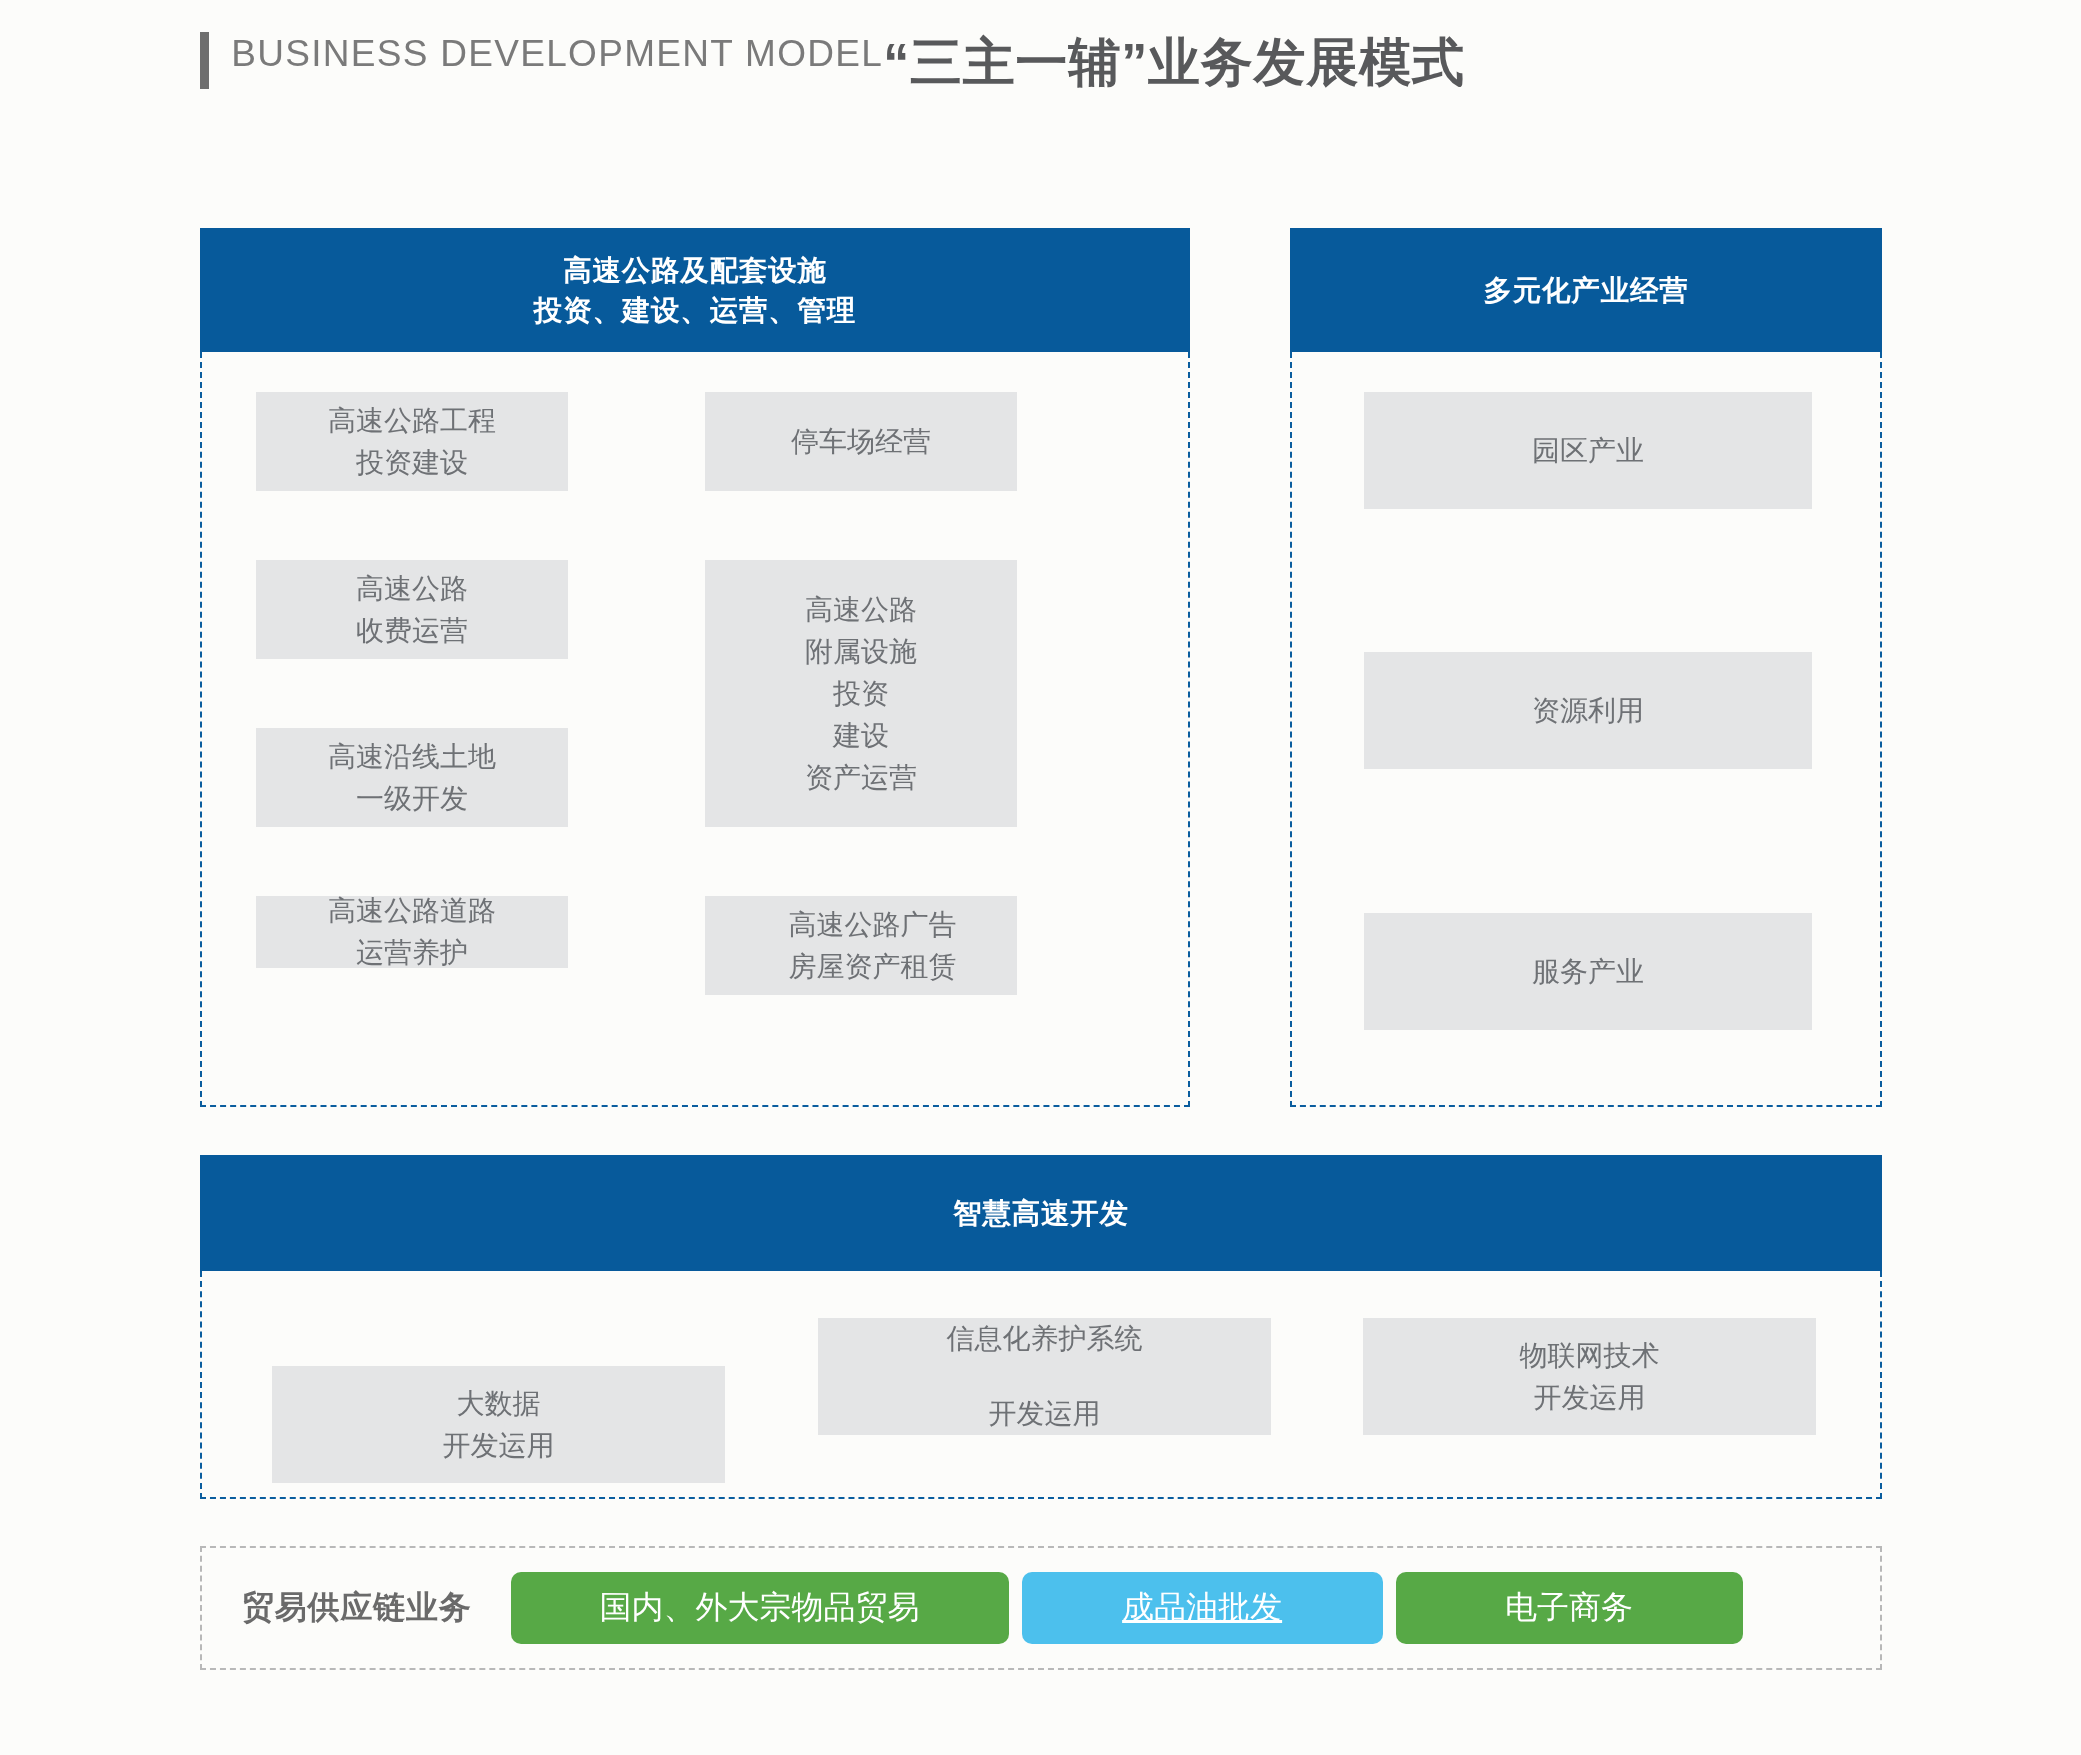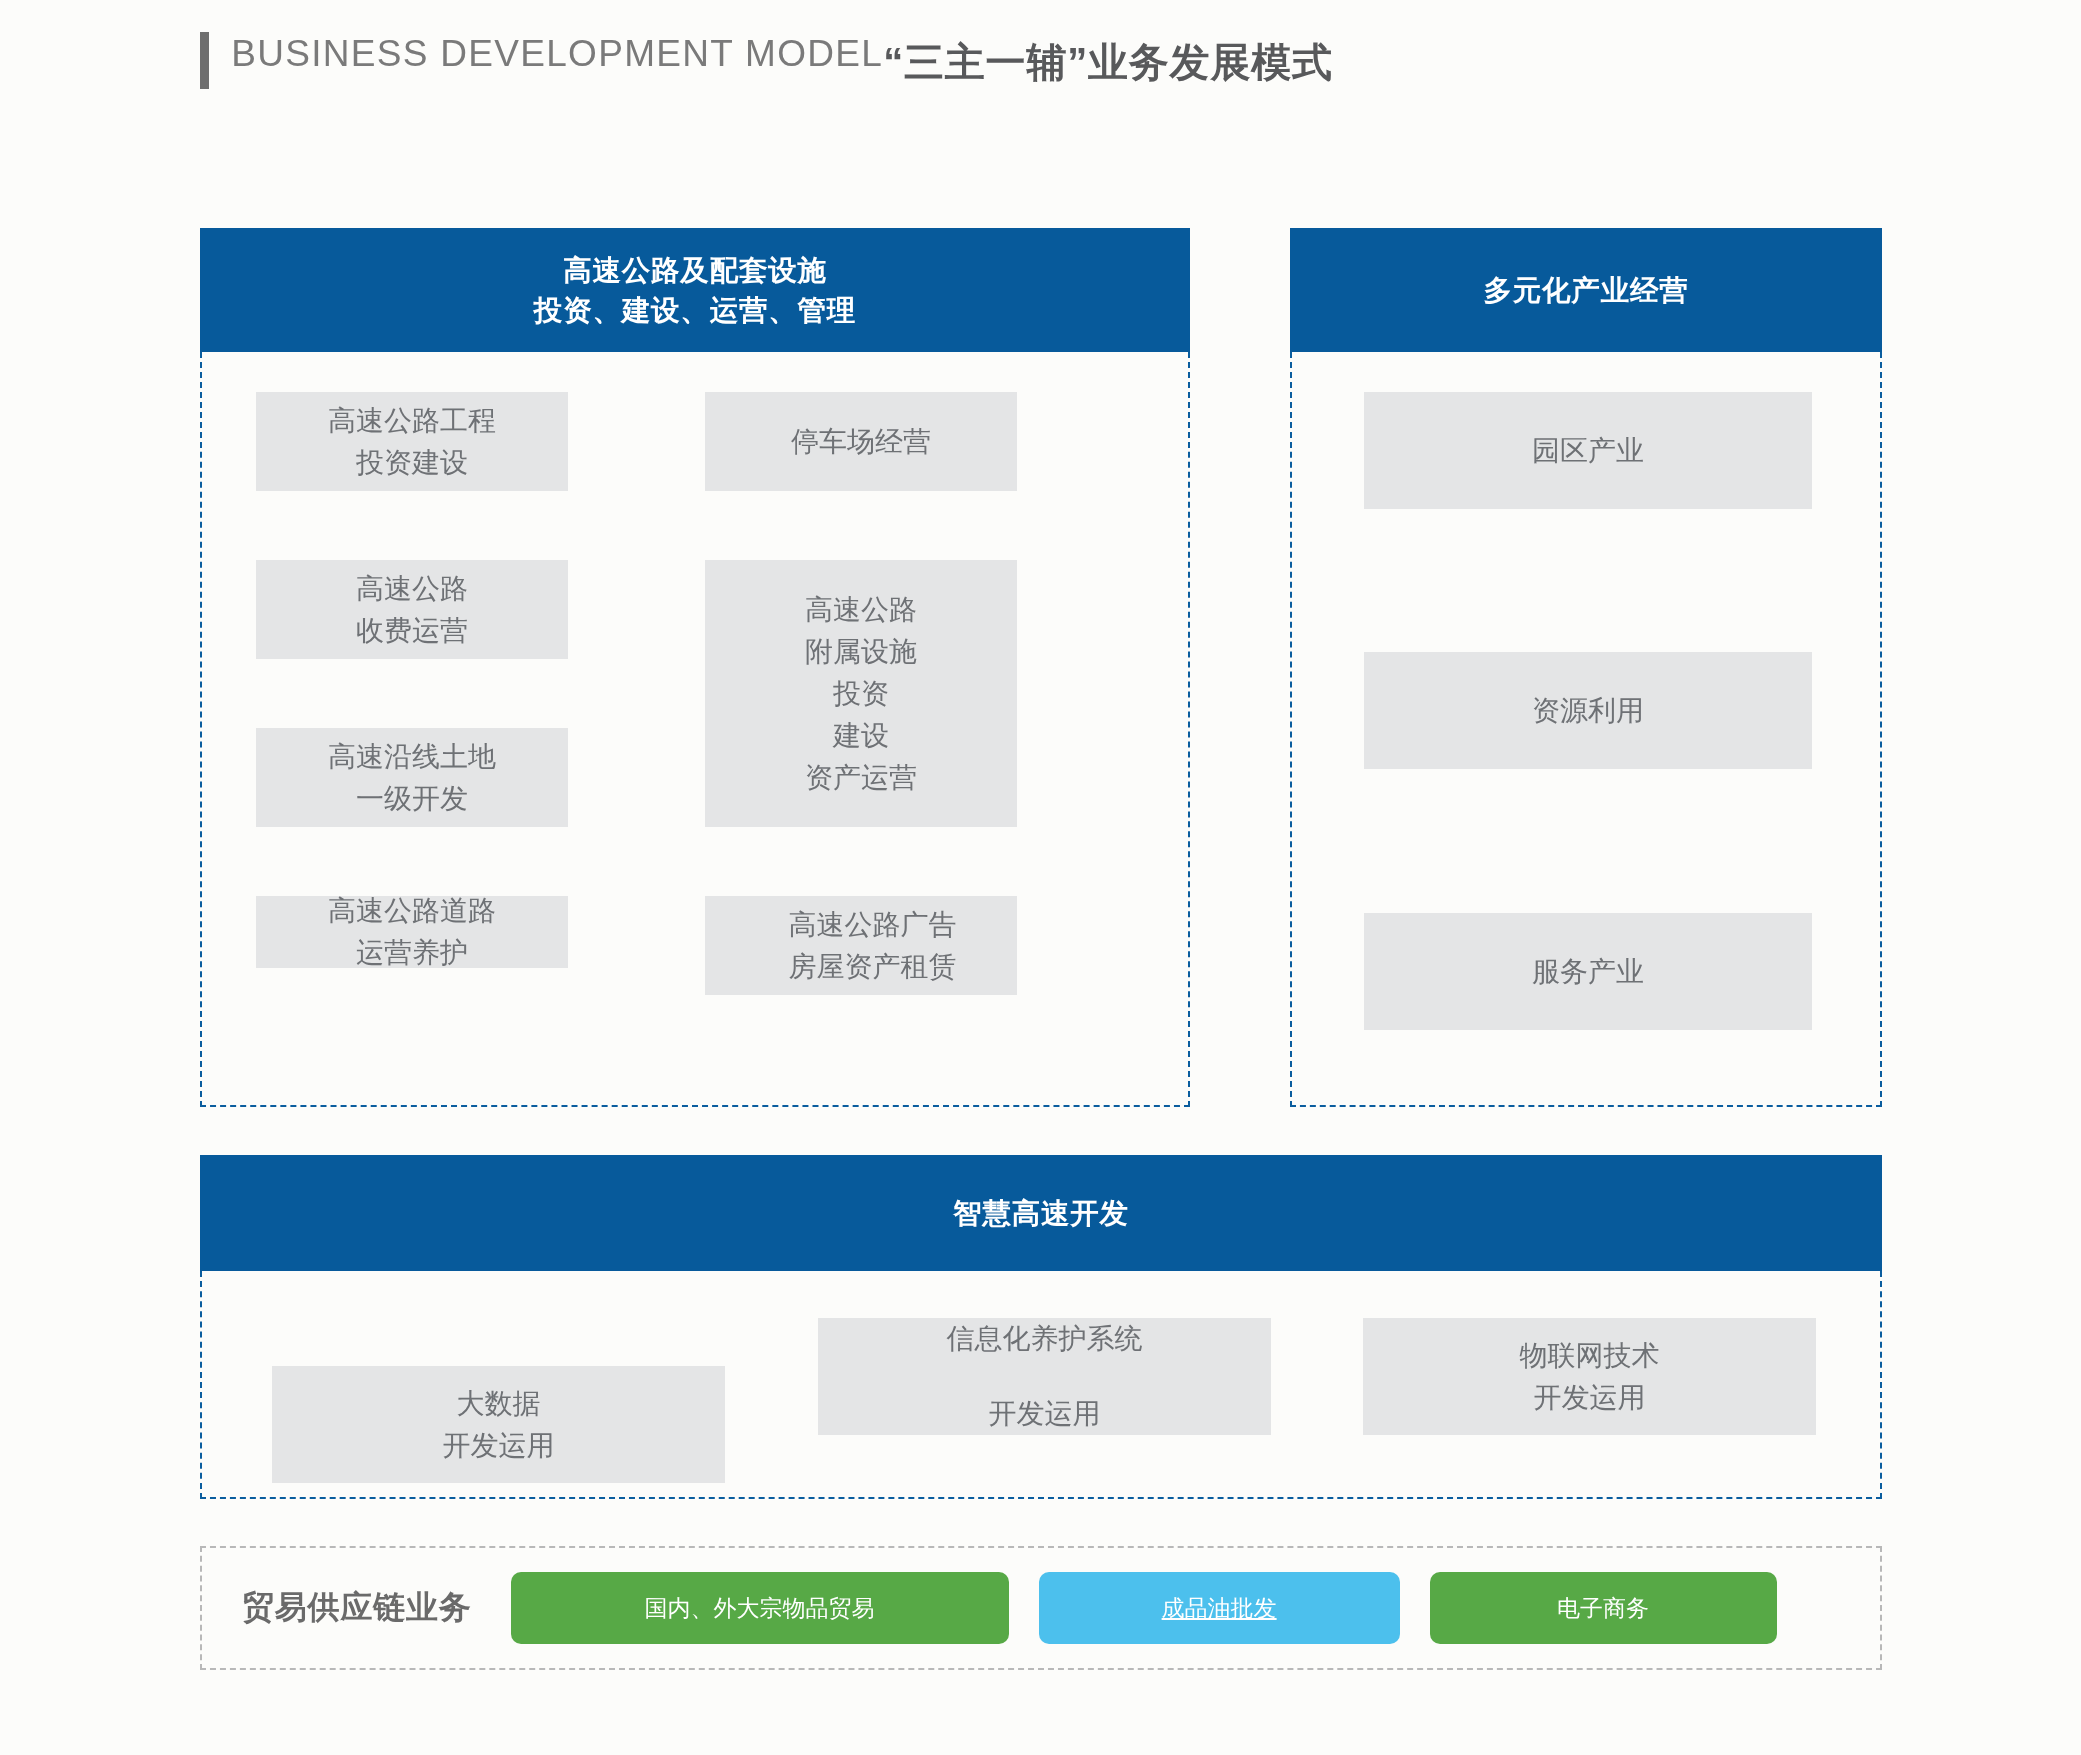--- a/index.html
+++ b/index.html
@@ -43,21 +43,21 @@
   }
   .title-en {
     font-size: 37px;
     letter-spacing: 1.3px;
     color: #7A7A7A;
     font-weight: 400;
     line-height: 44px;
     white-space: nowrap;
   }
   .title-cn {
-    font-size: 40px;
+    font-size: 52px;
     letter-spacing: 0.8px;
     color: #58595B;
     font-weight: bold;
     line-height: 54px;
     margin-top: 3.4px;
     white-space: nowrap;
   }
 
   
   .panel {
@@ -137,25 +137,25 @@
     font-weight: bold;
     color: #6A6A6A;
     letter-spacing: 0.8px;
     white-space: nowrap;
     margin-right: 39px;
   }
   .pill {
     height: 72px;
     border-radius: 10px;
     color: #FFFFFF;
-    font-size: 23px;
+    font-size: 32px;
     display: flex;
     align-items: center;
     justify-content: center;
-    margin-right: 30px;
+    margin-right: 13px;
     box-sizing: border-box;
     white-space: nowrap;
     padding: 0 22px;
   }
   .pill-green { background: #57A946; }
   .pill-blue  { background: #4CC0ED; }
 </style>
 </head>
 <body>
 

